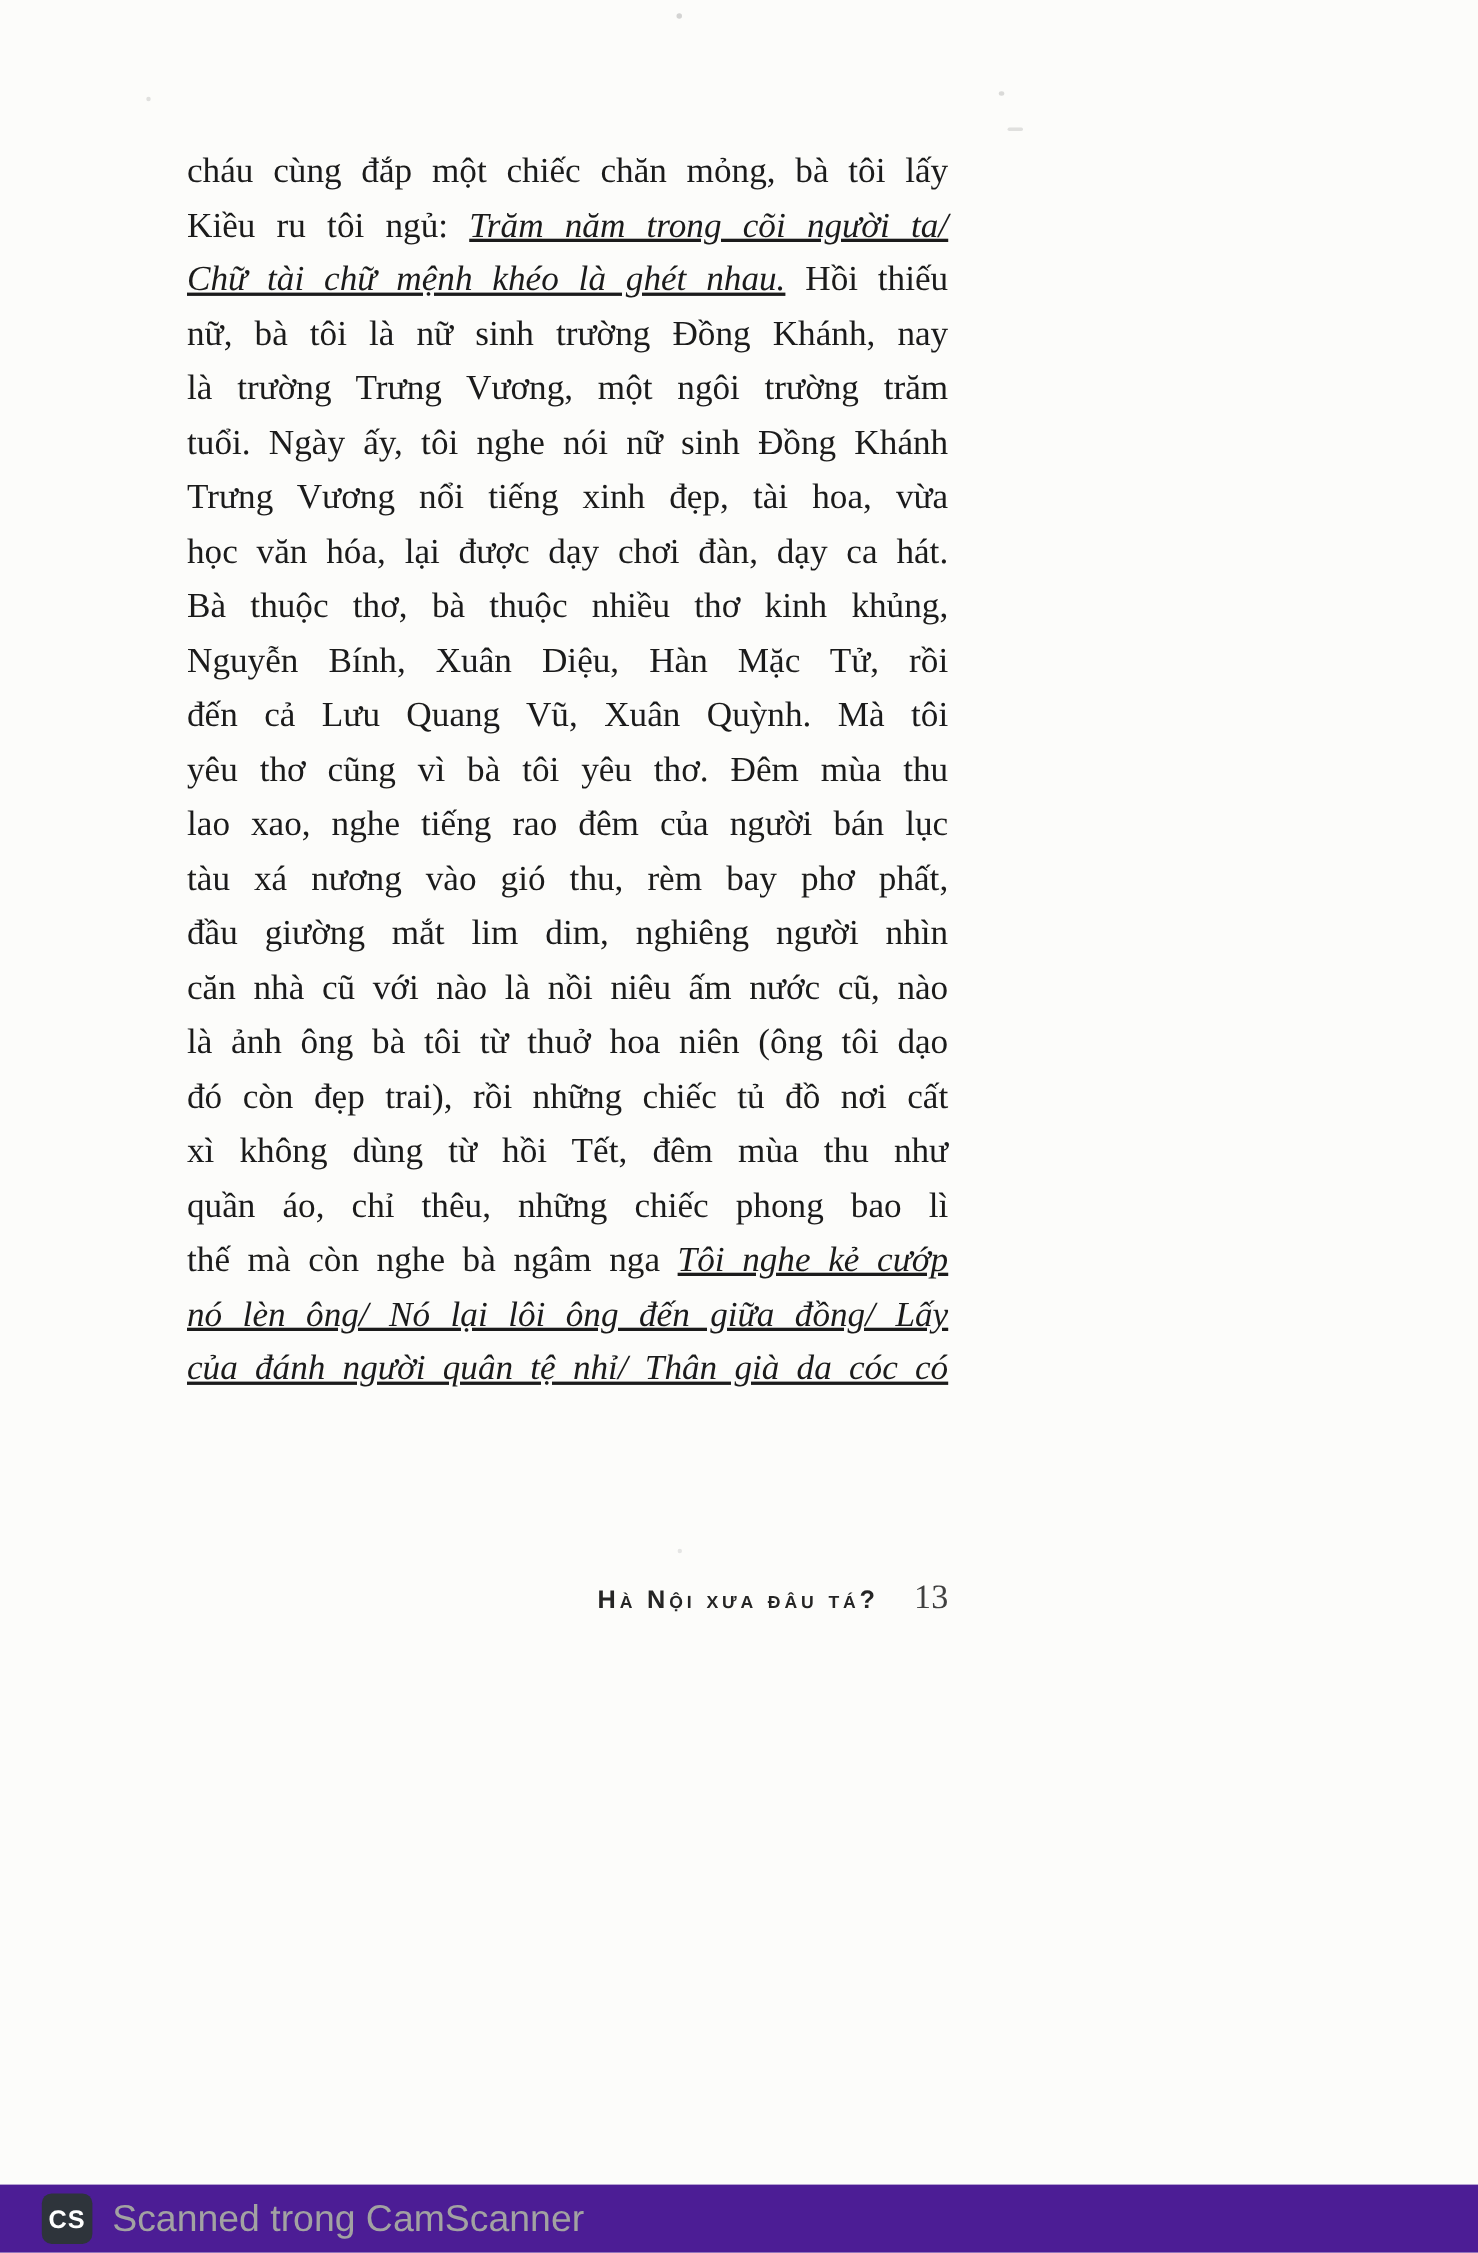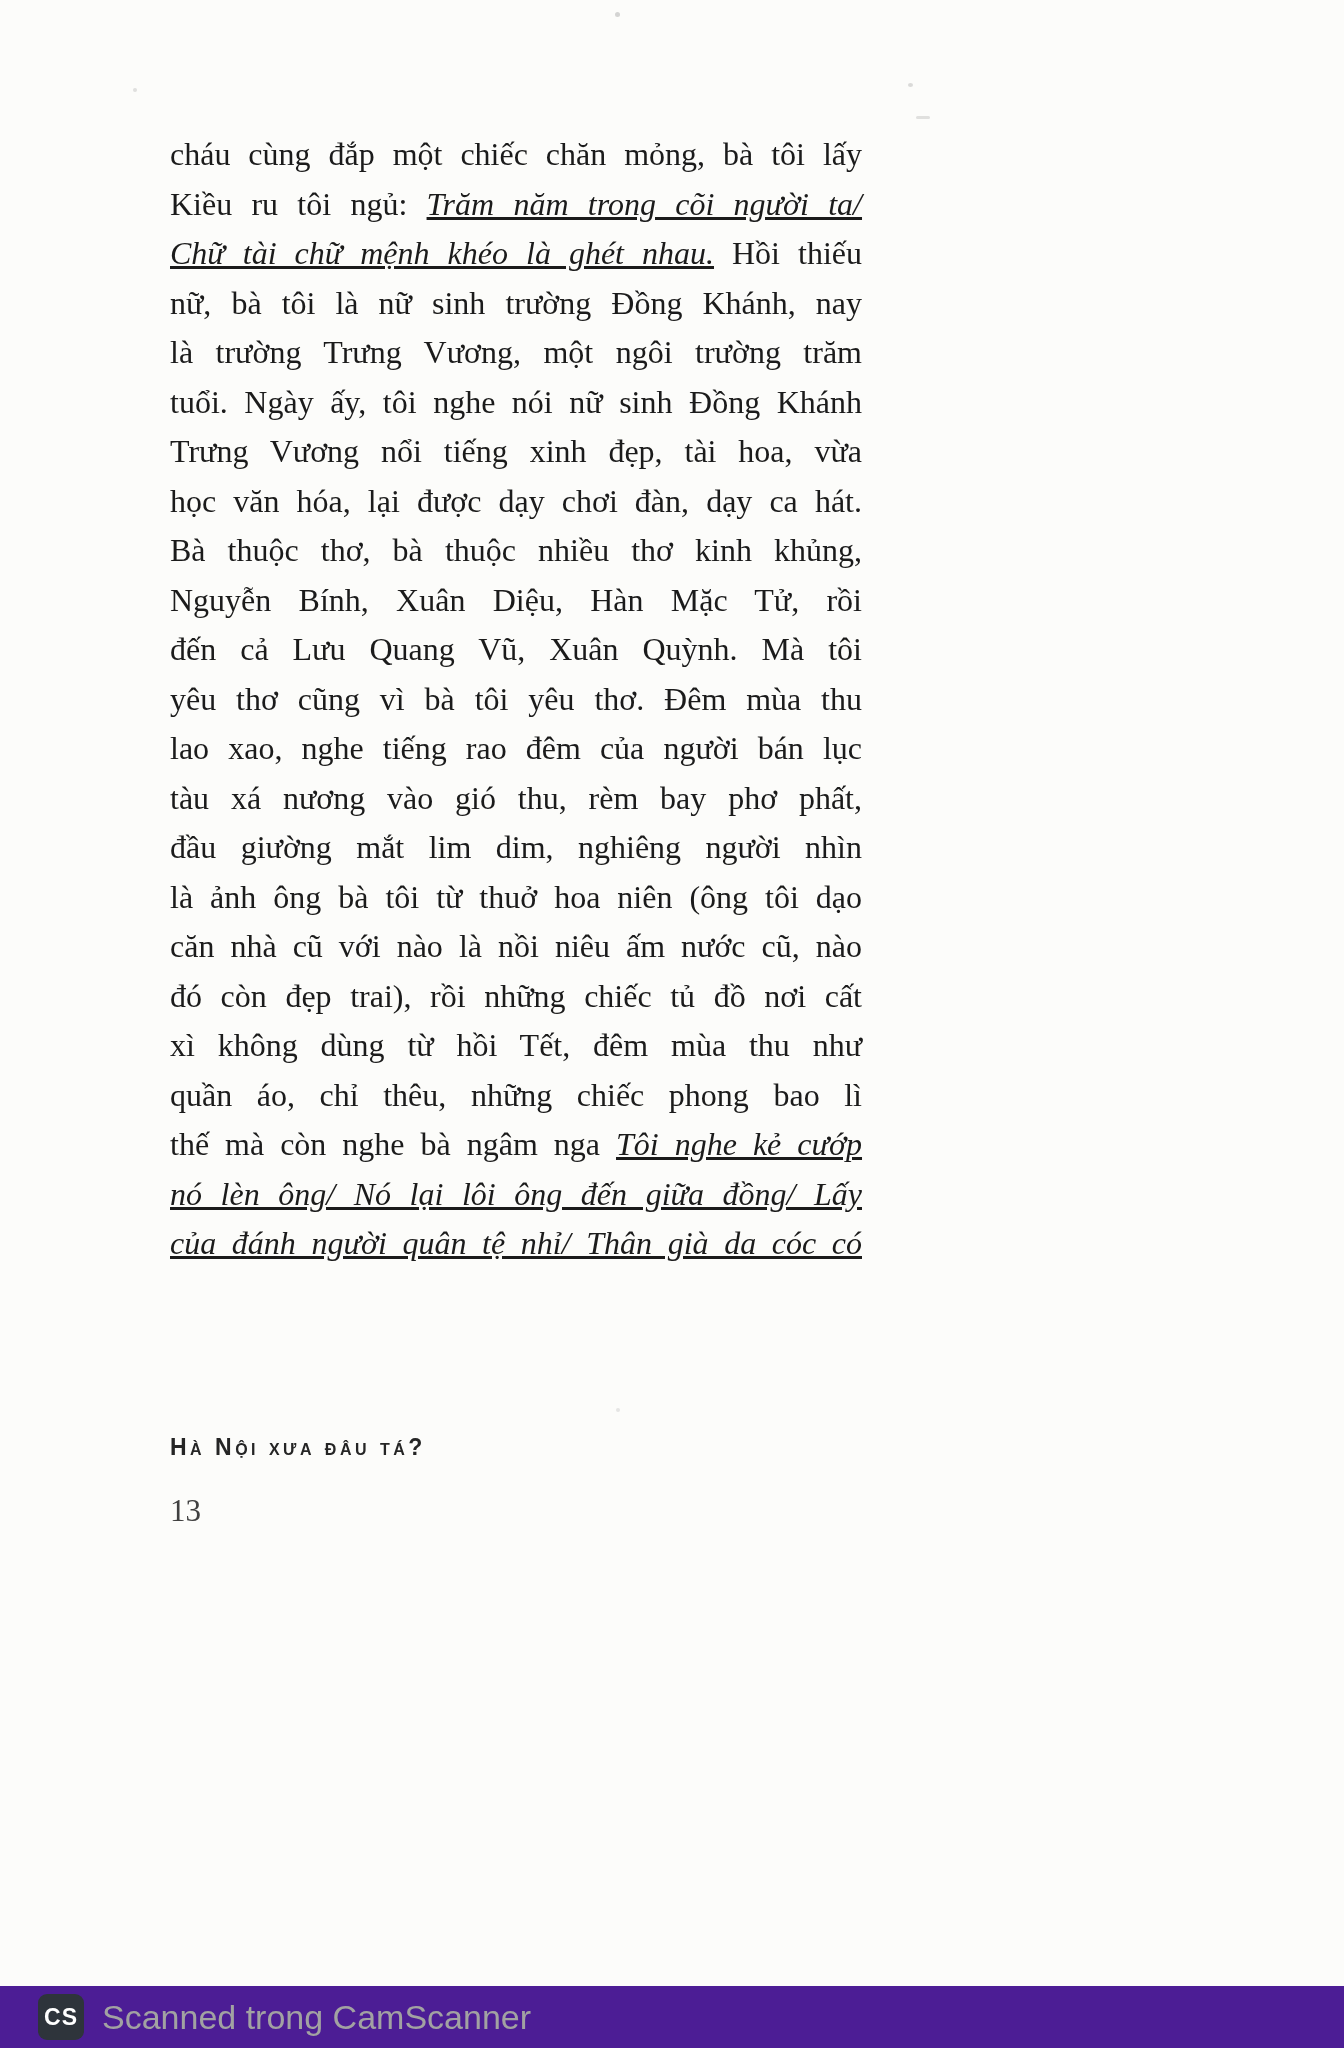--- a/index.html
+++ b/index.html
@@ -27,21 +27,20 @@
 
   .footer {
     position: absolute;
     left: 170px;
     top: 1434px;
     width: 692px;
     display: flex;
     justify-content: flex-end;
     align-items: baseline;
     gap: 32px;
-    flex-direction: column;
   }
   .running-title {
     font-family: "Liberation Sans", sans-serif;
     font-weight: 700;
     font-size: 23px;
     letter-spacing: 3.5px;
     font-variant: small-caps;
     color: #252525;
   }
   .page-number {
@@ -114,22 +113,22 @@
       <div class="line"><span>tuổi. Ngày ấy, tôi nghe nói nữ sinh Đồng Khánh</span></div>
       <div class="line"><span>Trưng Vương nổi tiếng xinh đẹp, tài hoa, vừa</span></div>
       <div class="line"><span>học văn hóa, lại được dạy chơi đàn, dạy ca hát.</span></div>
       <div class="line"><span>Bà thuộc thơ, bà thuộc nhiều thơ kinh khủng,</span></div>
       <div class="line"><span>Nguyễn Bính, Xuân Diệu, Hàn Mặc Tử, rồi</span></div>
       <div class="line"><span>đến cả Lưu Quang Vũ, Xuân Quỳnh. Mà tôi</span></div>
       <div class="line"><span>yêu thơ cũng vì bà tôi yêu thơ. Đêm mùa thu</span></div>
       <div class="line"><span>lao xao, nghe tiếng rao đêm của người bán lục</span></div>
       <div class="line"><span>tàu xá nương vào gió thu, rèm bay phơ phất,</span></div>
       <div class="line"><span>đầu giường mắt lim dim, nghiêng người nhìn</span></div>
+      <div class="line"><span>căn nhà cũ với nào là nồi niêu ấm nước cũ, nào</span></div>
       <div class="line"><span>là ảnh ông bà tôi từ thuở hoa niên (ông tôi dạo</span></div>
-      <div class="line"><span>căn nhà cũ với nào là nồi niêu ấm nước cũ, nào</span></div>
       <div class="line"><span>đó còn đẹp trai), rồi những chiếc tủ đồ nơi cất</span></div>
       <div class="line"><span>xì không dùng từ hồi Tết, đêm mùa thu như</span></div>
       <div class="line"><span>quần áo, chỉ thêu, những chiếc phong bao lì</span></div>
       <div class="line"><span>thế mà còn nghe bà ngâm nga </span><span class="it">Tôi nghe kẻ cướp</span></div>
       <div class="line"><span class="it">nó lèn ông/ Nó lại lôi ông đến giữa đồng/ Lấy</span></div>
       <div class="line"><span class="it">của đánh người quân tệ nhỉ/ Thân già da cóc có</span></div>
     </div>
 </div>
 
 <div class="footer">

